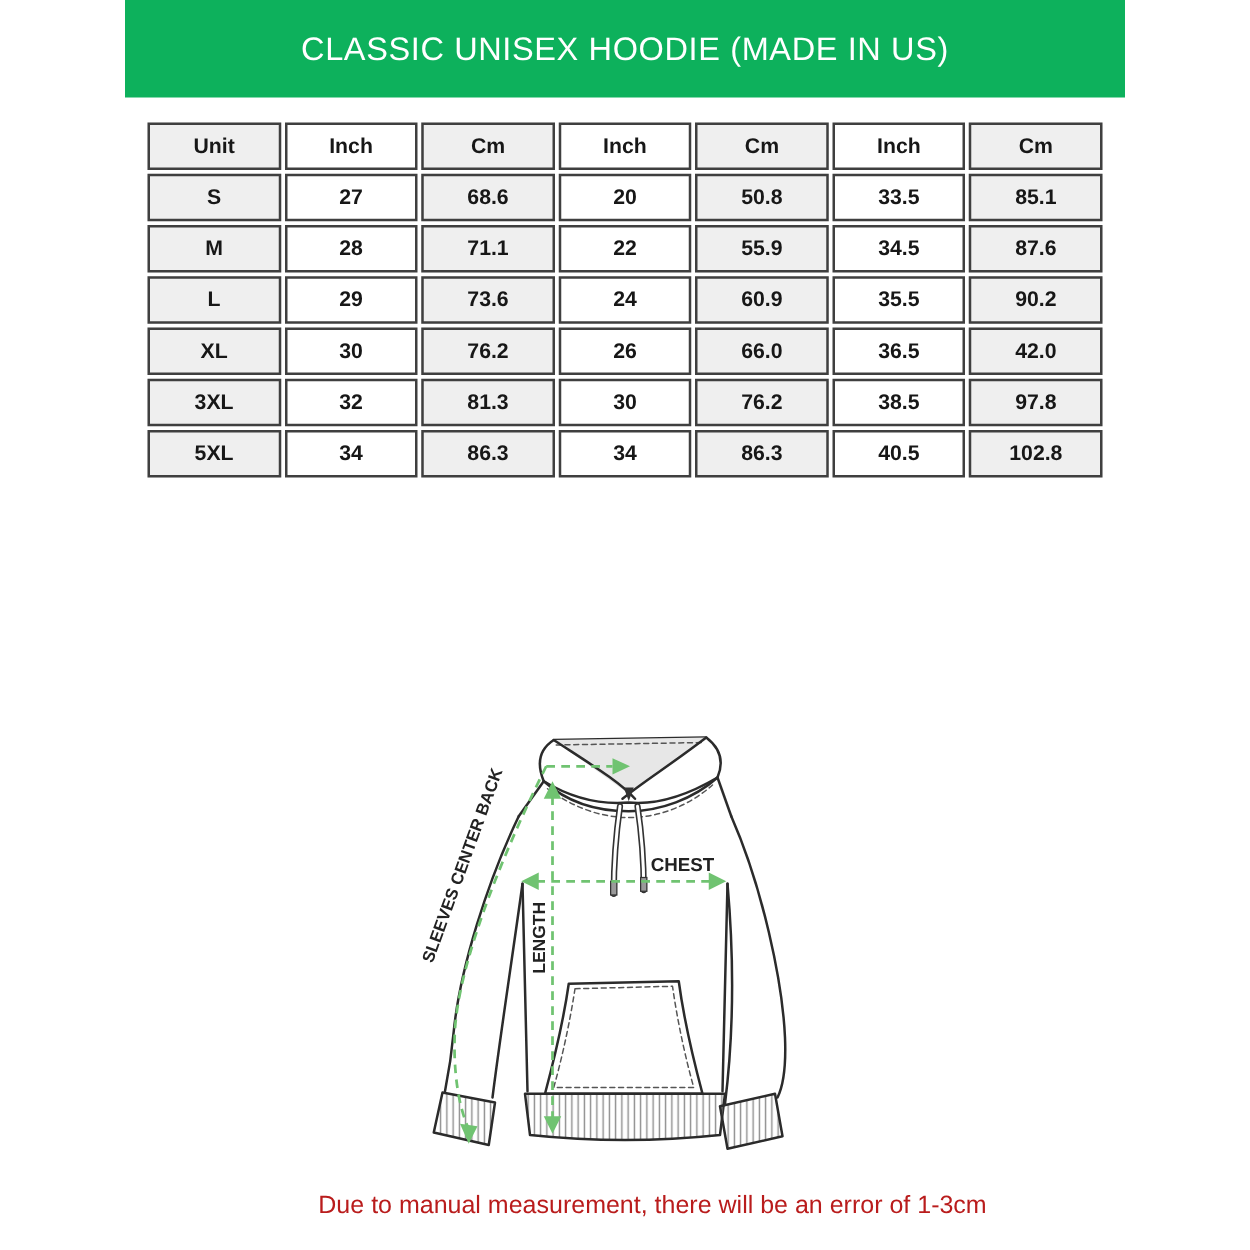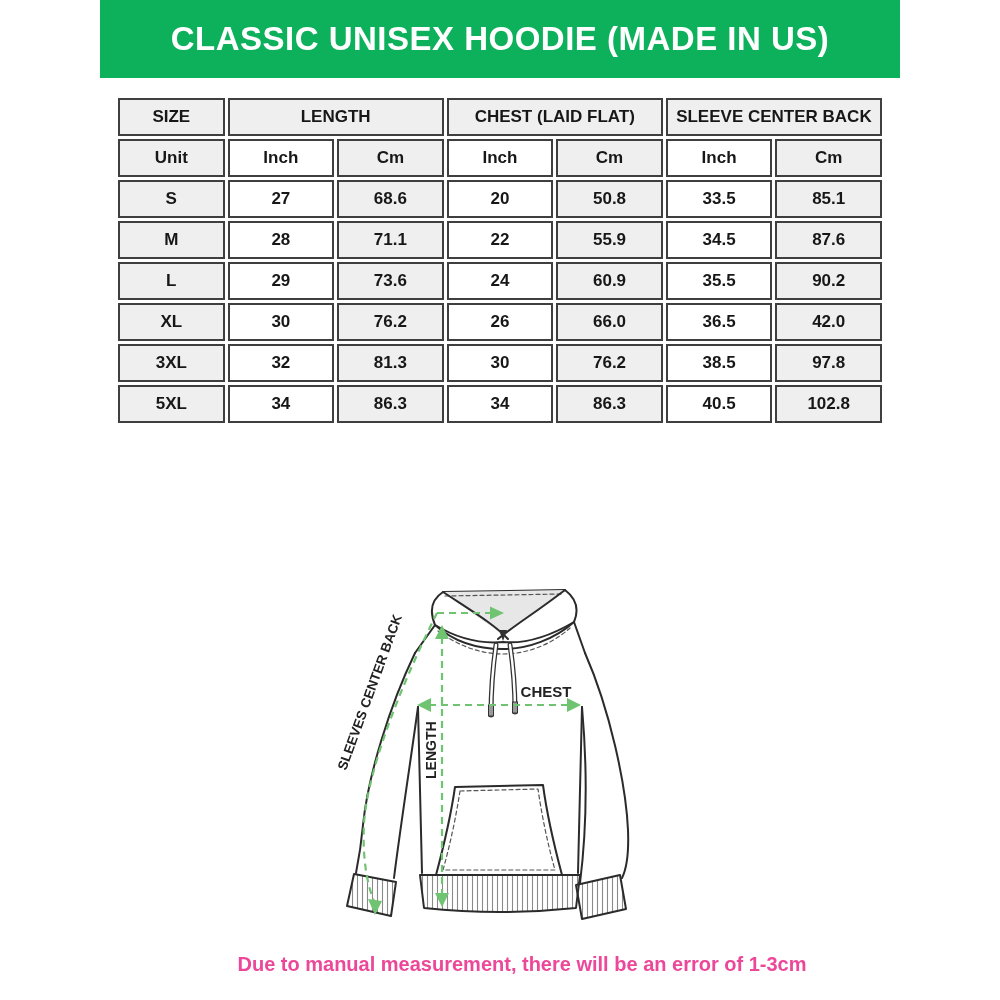--- a/index.html
+++ b/index.html
@@ -7,21 +7,21 @@
   .page {
     position:relative; width:1000px; height:1000px; background:#ffffff;
     font-family:"Liberation Sans","DejaVu Sans",sans-serif; overflow:hidden;
   }
   
   .banner {
     position:absolute; left:100px; top:0; width:800px; height:78px;
     background:#0db15c; display:flex; align-items:center; justify-content:center;
   }
   .banner h1 {
-    color:#ffffff; font-size:33px; font-weight:bold; letter-spacing:.5px; white-space:nowrap;
+    color:#ffffff; font-size:26px; font-weight:normal; letter-spacing:.5px; white-space:nowrap;
   }
   
   .chart-wrap { position:absolute; left:115px; top:95px; width:770px; }
   table.size-chart {
     width:770px; table-layout:fixed;
     border-collapse:separate; border-spacing:3px;
   }
   table.size-chart th, table.size-chart td {
     border:2px solid #3f3f3f; height:38px; text-align:center; vertical-align:middle;
     font-size:17px; color:#171717; font-weight:bold; background:#ffffff; padding:0;
@@ -29,41 +29,35 @@
   .bg-g { background:#efefef !important; }
   
   .diagram { position:absolute; left:330px; top:575px; width:340px; height:370px; }
   .diagram text {
     font-family:"Liberation Sans","DejaVu Sans",sans-serif;
     font-weight:bold; fill:#222222;
   }
   
   .footer-note {
     position:absolute; left:0; top:953px; width:1000px; text-align:center;
-    color:#ec4899; font-size:20px; font-weight:bold;padding-left:44px;
+    color:#b91c1c; font-size:20px; font-weight:normal;padding-left:44px;
   }
 </style>
 </head>
 <body>
 
 <div class="page">
 
   <div class="banner">
     <h1>CLASSIC UNISEX HOODIE (MADE IN US)</h1>
   </div>
 
   <div class="chart-wrap">
     <table class="size-chart">
       <thead>
-        <tr>
-          <th class="bg-g">SIZE</th>
-          <th class="bg-g" colspan="2">LENGTH</th>
-          <th class="bg-g" colspan="2">CHEST (LAID FLAT)</th>
-          <th class="bg-g" colspan="2">SLEEVE CENTER BACK</th>
-        </tr>
         <tr>
           <th class="bg-g">Unit</th>
           <th>Inch</th>
           <th class="bg-g">Cm</th>
           <th>Inch</th>
           <th class="bg-g">Cm</th>
           <th>Inch</th>
           <th class="bg-g">Cm</th>
         </tr>
       </thead>

